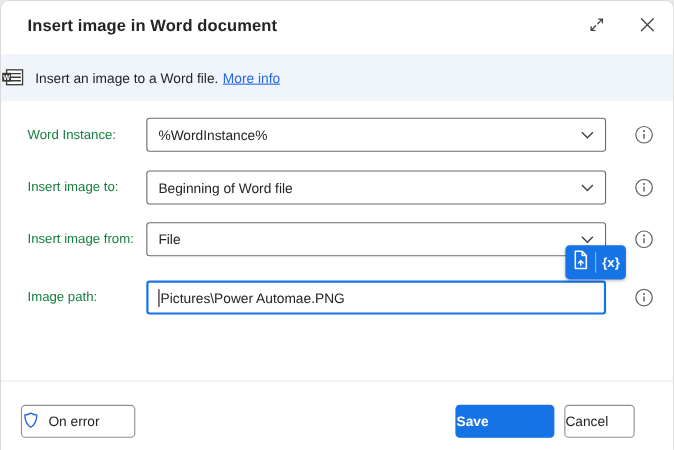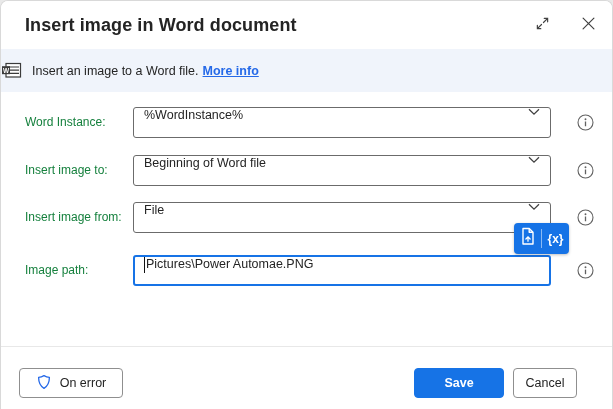--- a/index.html
+++ b/index.html
@@ -13,49 +13,49 @@
     border-radius: 8px 8px 0 0;
     border: 1px solid #d9d9d9;
     border-bottom: none;
     overflow: hidden;
   }
 
   
   .header { position: absolute; top: 0; left: 0; right: 0; height: 48px; background: #fff; }
   .title {
     position: absolute; left: 24px; top: 14px;
-    font-size: 18px; font-weight: 700; color: #242424; letter-spacing: .1px;
+    font-size: 15px; font-weight: 700; color: #242424; letter-spacing: .1px;
   }
   .win-btn {
     position: absolute; top: 12px; width: 24px; height: 24px;
     display: flex; align-items: center; justify-content: center;
     cursor: pointer; border-radius: 4px;
   }
   .win-btn.expand { right: 58px; }
   .win-btn.close  { right: 12px; }
 
   
   .band {
     position: absolute; top: 48px; left: 0; right: 0; height: 43px;
     background: #f0f4fb;
     display: flex; align-items: center; 
   }
   .band .doc-icon { margin-right: 10px; display: inline-flex; }
   .band-text { font-size: 12.5px; color: #242424; }
-  .band-link { font-size: 12.5px; color: #2569e8; text-decoration: underline; margin-left: 4px; cursor: pointer; font-weight: bold; }
+  .band-link { font-size: 12.5px; color: #2569e8; text-decoration: underline; margin-left: 4px; cursor: pointer; }
 
   
   .row-label {
     position: absolute; left: 24px; width: 106px;
     font-size: 12px; color: #15803d; line-height: 31px;
   }
   .field {
     position: absolute; left: 132px; width: 418px; height: 31px;
     background: #fff; border: 1px solid #6b6b6b; border-radius: 3px;
-    display: flex; 
+    display: flex; align-items: center;
     padding: 0 10px; cursor: pointer;
   }
   .field .value { font-size: 12.5px; color: #242424; flex: 1; white-space: nowrap; overflow: hidden; }
   .field .chev { display: inline-flex; margin-left: 8px; }
   .field.text-input { cursor: text; border: 2px solid #1673e6; padding: 0 9px; }
   .caret { width: 1px; height: 16px; background: #111; margin-right: 1px; }
 
   .info-btn {
     position: absolute; left: 576px; width: 17px; height: 17px;
     display: inline-flex; cursor: pointer;
@@ -70,21 +70,21 @@
     z-index: 5;
   }
   .float-toolbar .sep { width: 1px; height: 19px; background: rgba(255,255,255,.5); }
   .tb-btn { display: flex; align-items: center; justify-content: center; width: 24px; height: 27px; cursor: pointer; }
   .varx { color: #fff; font-size: 12px; font-weight: 700; letter-spacing: 0; }
 
   
   .divider { position: absolute; left: 0; right: 0; top: 345px; height: 1px; background: #e8e8e8; }
   .btn {
     position: absolute; top: 367px; height: 30px;
-    display: flex; align-items: center; justify-content: center;
+    display: flex; align-items: center; justify-content: flex-start;
     font-size: 12.5px; border-radius: 4px; cursor: pointer;
     background: #fff; border: 1px solid #8f8f8f; color: #242424;
   }
   .btn-onerror { left: 18px; width: 104px; gap: 8px; }
   .btn-save { left: 413px; width: 90px; background: #1673e6; border: 1px solid #1673e6; color: #fff; font-weight: 700; }
   .btn-cancel { left: 512px; width: 64px; }
 </style>
 </head>
 <body>
 

